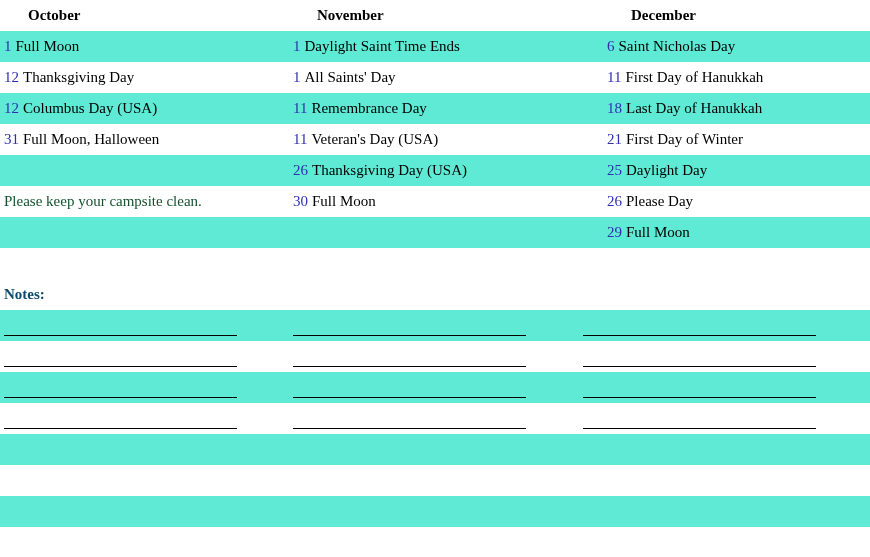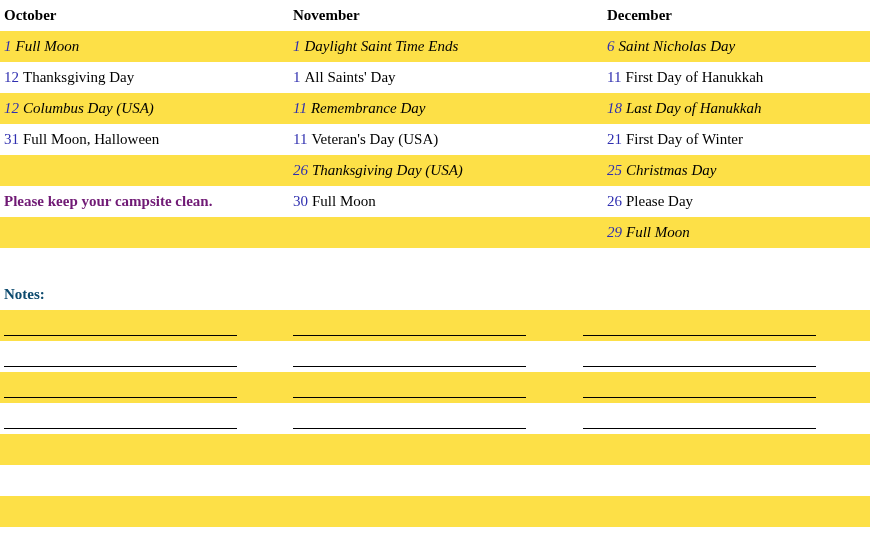--- a/index.html
+++ b/index.html
@@ -33,21 +33,21 @@
     background: #e3e3e3;
   }
 
   
   .row {
     position: relative;
     width: 870px;
     height: 31px;
     box-sizing: border-box;
   }
-  .row.shade { background: #fde047; font-style: italic; }
+  .row.shade { background: #5eead4; }
   .row.plain { background: #ffffff; }
 
   .row-inner {
     position: relative;
     width: 870px;
     height: 31px;
   }
 
   .cell {
     position: absolute;
@@ -58,36 +58,37 @@
     overflow: hidden;
   }
   .cell.c0 { left: 4px;   width: 286px; }
   .cell.c1 { left: 293px; width: 286px; }
   .cell.c2 { left: 607px; width: 285px; }
 
   .month-name {
     font-weight: bold;
     font-size: 15px;
     color: #000000;
+    margin-left: 24px;
   }
 
   .daynum {
     color: #2f2fb0;
     font-size: 15px;
   }
   .evname {
     color: #000000;
     font-size: 15px;
   }
   .daynum + .evname { margin-left: 4px; }
 
   .notice {
-    font-weight: bold;
-    font-size: 15px;
-    color: #701a75;
+    font-weight: normal;
+    font-size: 15px;
+    color: #14532d;
   }
 
   .notes-label {
     font-weight: bold;
     font-size: 15px;
     color: #0c4a6e;
   }
 
   
   .ruled {
@@ -138,21 +139,21 @@
         <div class="row-inner">
           <div class="cell c0"><span class="daynum">31</span><span class="evname">Full Moon, Halloween</span></div>
           <div class="cell c1"><span class="daynum">11</span><span class="evname">Veteran's Day (USA)</span></div>
           <div class="cell c2"><span class="daynum">21</span><span class="evname">First Day of Winter</span></div>
         </div>
       </div>
       <div class="row shade">
         <div class="row-inner">
           <div class="cell c0"></div>
           <div class="cell c1"><span class="daynum">26</span><span class="evname">Thanksgiving Day (USA)</span></div>
-          <div class="cell c2"><span class="daynum">25</span><span class="evname">Christmas Day</span></div>
+          <div class="cell c2"><span class="daynum">25</span><span class="evname">Daylight Day</span></div>
         </div>
       </div>
       <div class="row plain">
         <div class="row-inner">
           <div class="cell c0"><span class="notice">Please keep your campsite clean.</span></div>
           <div class="cell c1"><span class="daynum">30</span><span class="evname">Full Moon</span></div>
           <div class="cell c2"><span class="daynum">26</span><span class="evname">Please Day</span></div>
         </div>
       </div>
       <div class="row shade">

